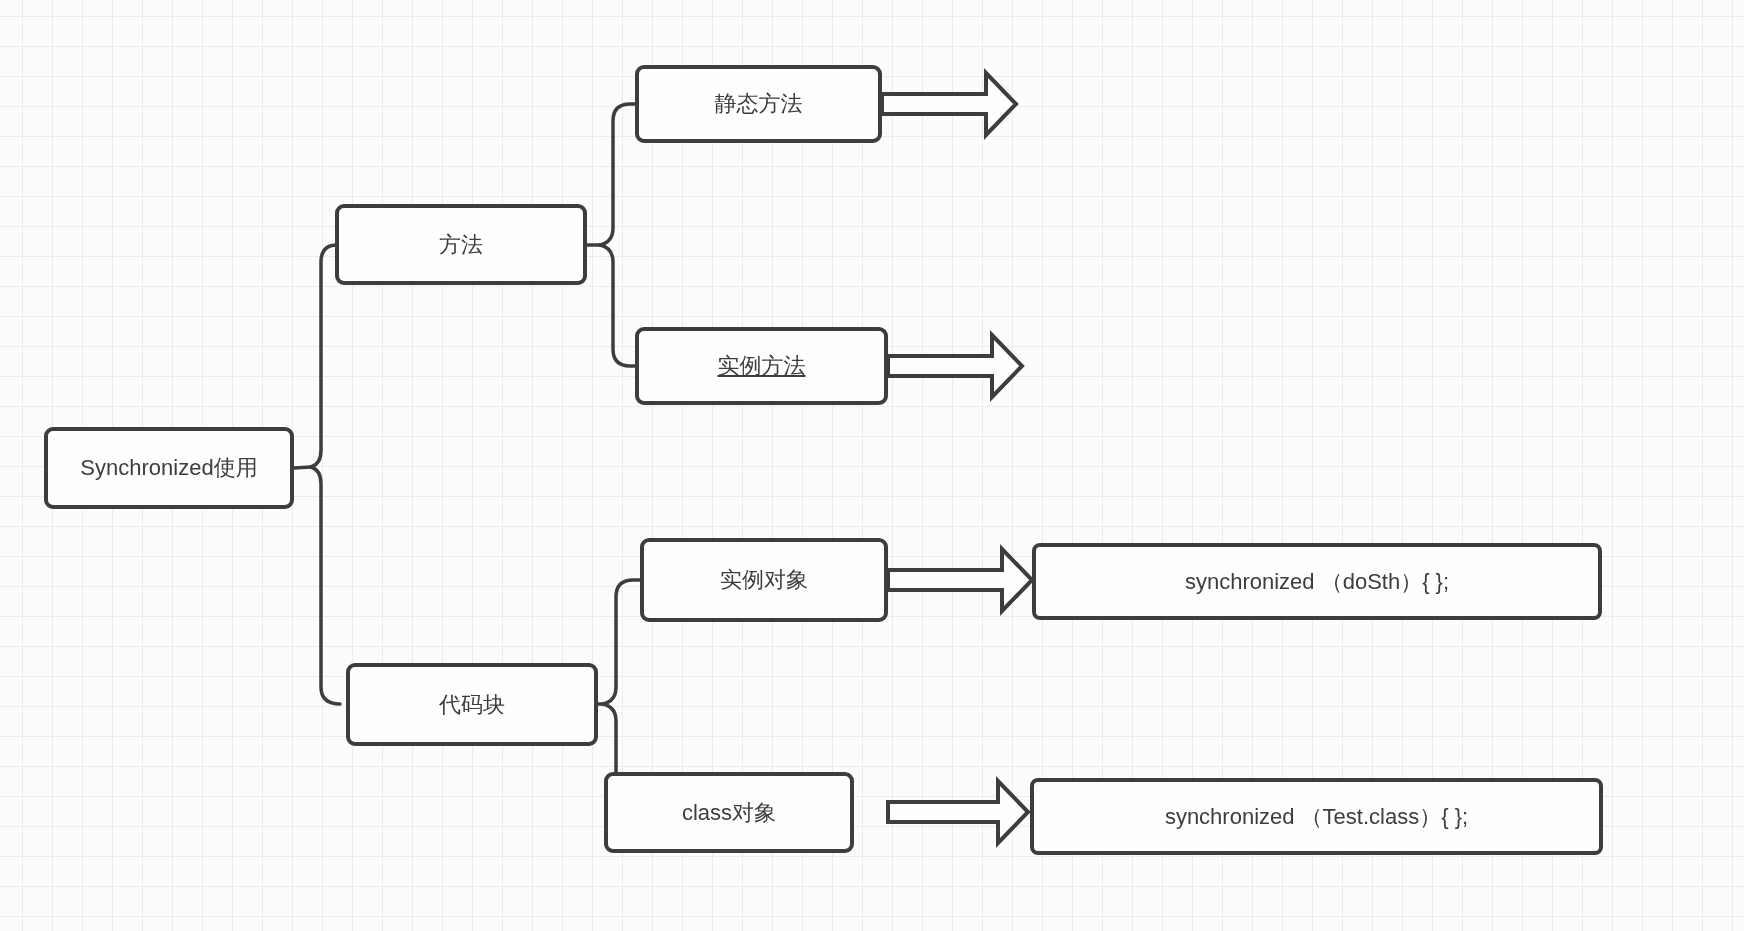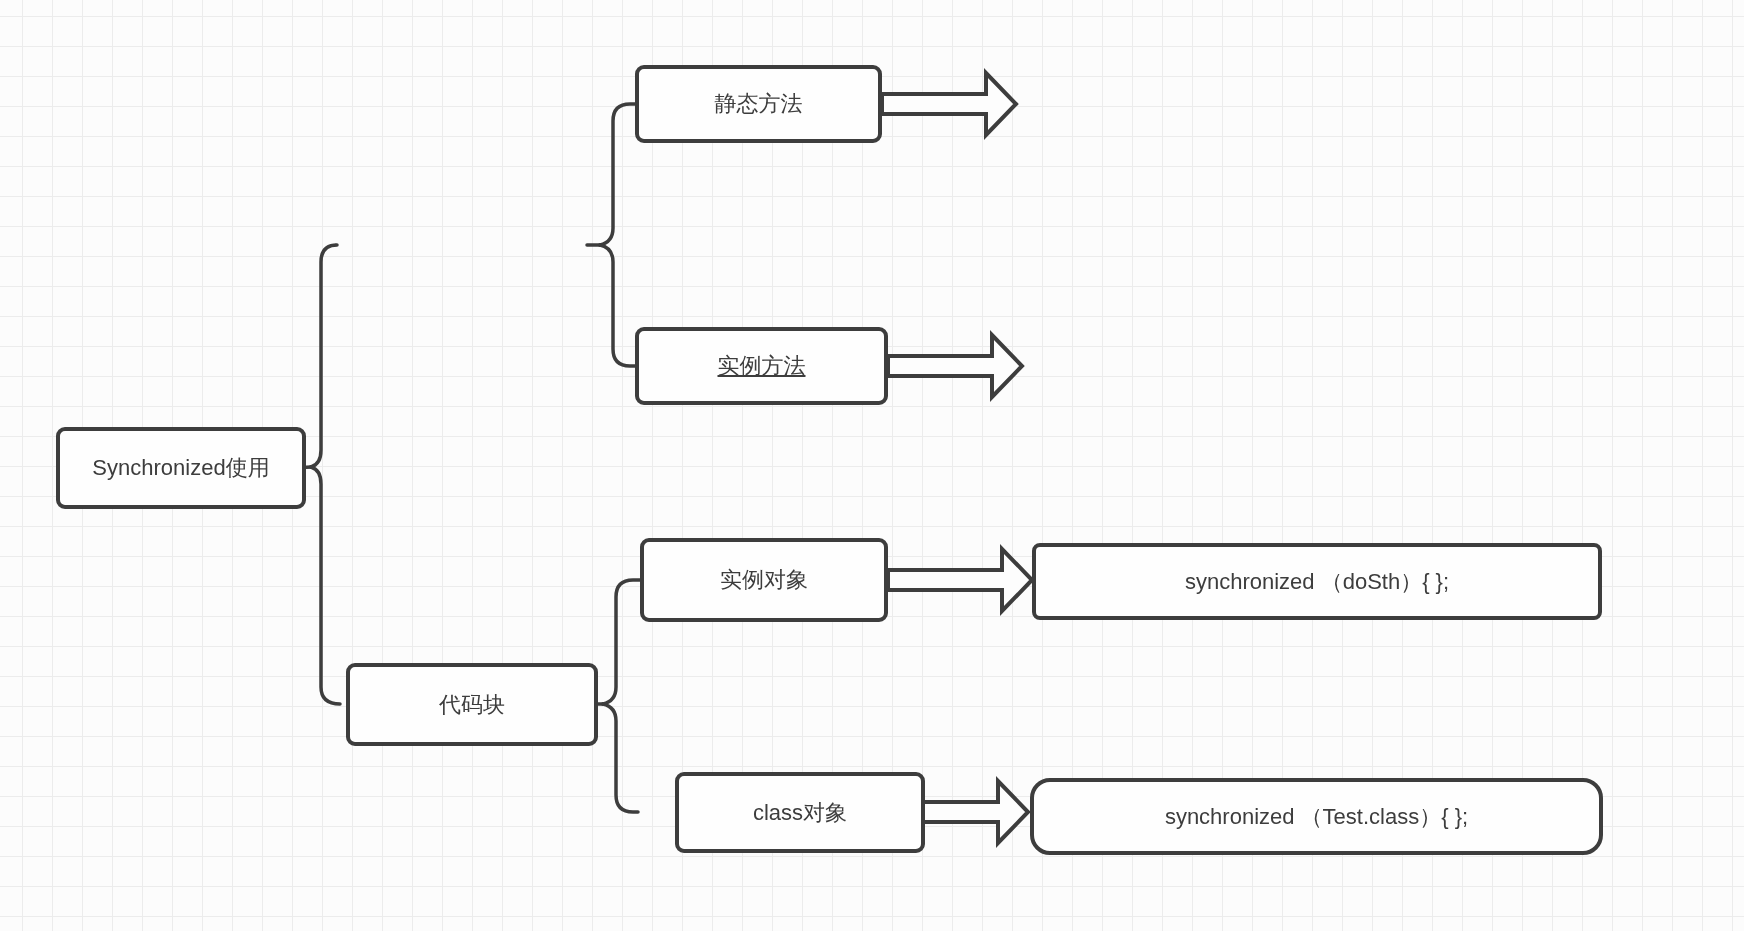--- a/index.html
+++ b/index.html
@@ -80,48 +80,51 @@
     <path class="connector" d="M 590,704 L 603,704"></path>
     <path class="connector" d="M 603,704 Q 616,701 616,687 L 616,597 Q 616,580 633,580 L 640,580"></path>
     <path class="connector" d="M 603,704 Q 616,707 616,721 L 616,795 Q 616,812 633,812 L 638,812"></path>
 
     <polygon class="block-arrow" points="882,94 986,94 986,73 1016,104 986,135 986,114 882,114"></polygon>
     <polygon class="block-arrow" points="888,356 992,356 992,335 1022,366 992,397 992,376 888,376"></polygon>
     <polygon class="block-arrow" points="888,570 1002,570 1002,549 1032,580 1002,611 1002,590 888,590"></polygon>
     <polygon class="block-arrow" points="888,802 998,802 998,781 1028,812 998,843 998,822 888,822"></polygon>
   </svg>
 
-  <div class="node" style="left:44px; top:427px; width:250px; height:82px;margin-left:12px;">
+  <div class="node" style="left:44px; top:427px; width:250px; height:82px;">
     <span class="node-label">Synchronized使用</span>
   </div>
 
+  <div class="node" style="left:335px; top:204px; width:252px; height:81px;">
+    <span class="node-label">方法</span>
+  </div>
 
   <div class="node" style="left:338px; top:663px; width:252px; height:83px;margin-left:8px;">
     <span class="node-label">代码块</span>
   </div>
 
   <div class="node" style="left:635px; top:65px; width:247px; height:78px;">
     <span class="node-label">静态方法</span>
   </div>
 
   <div class="node" style="left:635px; top:327px; width:253px; height:78px;text-decoration:underline;">
     <span class="node-label">实例方法</span>
   </div>
 
   <div class="node" style="left:640px; top:538px; width:248px; height:84px;">
     <span class="node-label">实例对象</span>
   </div>
 
-  <div class="node" style="left:675px; top:772px; width:250px; height:81px;">
+  <div class="node" style="left:604px; top:772px; width:250px; height:81px;">
     <span class="node-label">class对象</span>
   </div>
 
 
 
   <div class="node code-node" style="left:1032px; top:543px; width:570px; height:77px;">
     <span class="code-text">synchronized （doSth）{ };</span>
   </div>
 
-  <div class="node code-node" style="left:1030px; top:778px; width:573px; height:77px;border-radius:20px;">
+  <div class="node code-node" style="left:1030px; top:778px; width:573px; height:77px;">
     <span class="code-text">synchronized （Test.class）{ };</span>
   </div>
 
 </div>
 
 </body></html>

